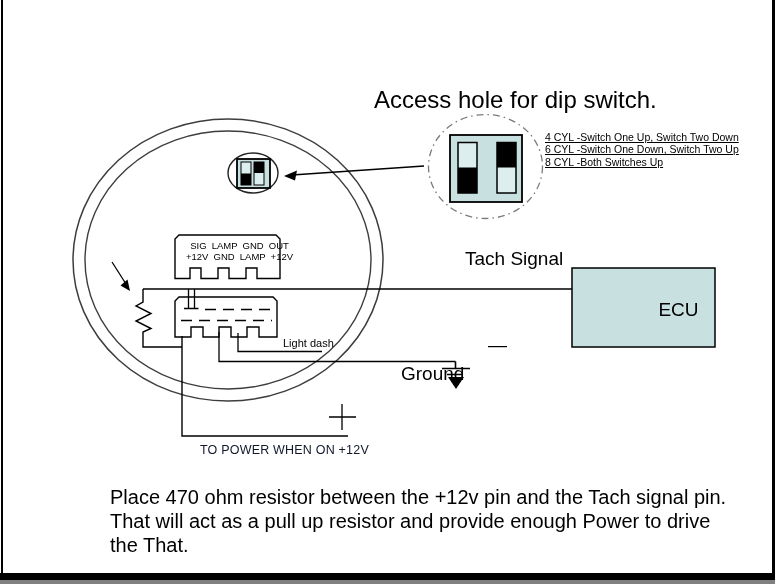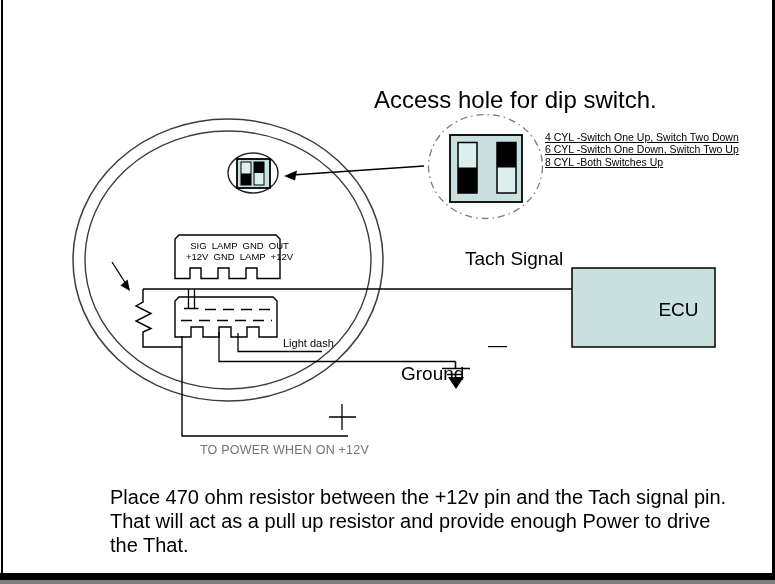--- a/index.html
+++ b/index.html
@@ -9,21 +9,21 @@
   }
   .abs{position:absolute;white-space:nowrap;}
   #diagram-svg{position:absolute;left:0;top:0;}
   .t-title{font-size:24px;}
   .t-big{font-size:19px;}
   .t-note{font-size:20px;line-height:24px;}
   .t-small{font-size:10.5px;line-height:12.4px;}
   .t-res{font-size:13px;line-height:15.6px;}
   .t-pin{font-size:9.5px;line-height:11px;text-align:center;word-spacing:2.5px;}
   .t-light{font-size:11px;margin-left:20px;}
-  .t-power{font-size:12.5px;color:#737373;letter-spacing:.2px;}
+  .t-power{font-size:12.5px;color:#0f172a;letter-spacing:.2px;}
   .ecu-box-label{display:flex;align-items:center;justify-content:center;}
   .frame{position:absolute;background:#000;}
 </style>
 </head>
 <body>
 
 <div id="screen">
 
   <svg id="diagram-svg" width="775" height="584" viewBox="0 0 775 584">
 

